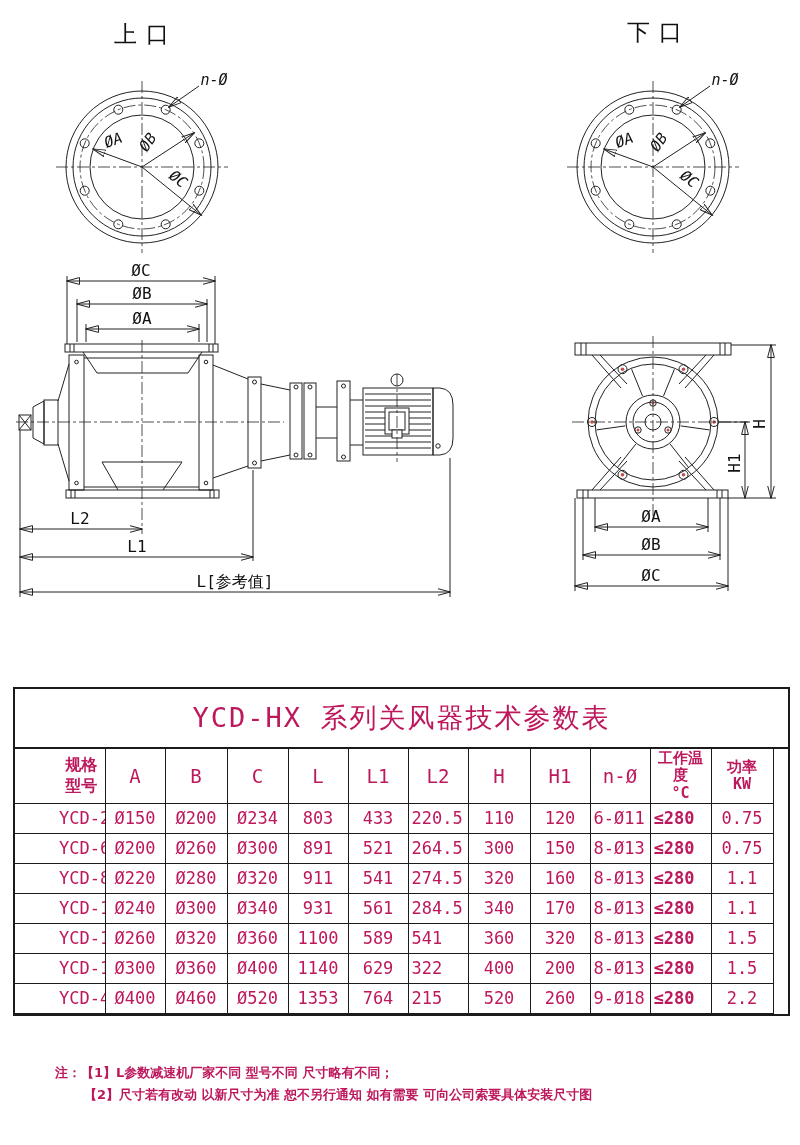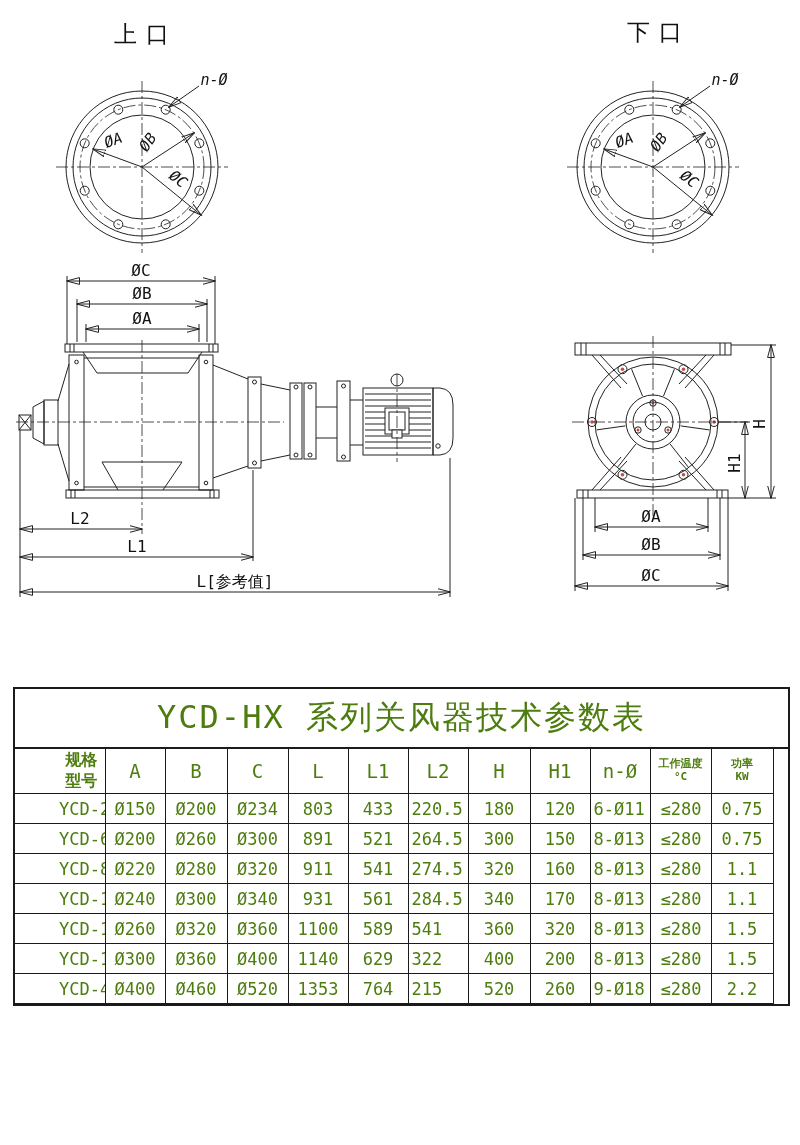--- a/index.html
+++ b/index.html
@@ -1,42 +1,42 @@
 <!DOCTYPE html>
 <html><head>
 <meta charset="utf-8">
 <style>
   html,body{margin:0;padding:0;background:#888;}
   .page{position:relative;width:800px;height:1145px;background:#ffffff;margin:0 auto;overflow:hidden;
-        font-family:"DejaVu Sans Mono","Liberation Sans",sans-serif;color:#4d7c0f;}
+        font-family:"DejaVu Sans Mono","Liberation Sans",sans-serif;color:#be185d;}
   svg.draw{position:absolute;left:0;top:0;}
   svg.draw *{vector-effect:none;}
   svg.draw line,svg.draw circle,svg.draw rect,svg.draw path,svg.draw polyline,svg.draw polygon{
     fill:none;stroke:#222;stroke-width:1;}
   svg.draw .cl{stroke-dasharray:12 3 3 3;stroke-width:0.8;}
   svg.draw .wh{fill:#ffffff;}
   svg.draw .red{fill:#c0504d;stroke:none;}
   svg.draw text{fill:#111;stroke:none;font-family:"DejaVu Sans Mono","Liberation Mono",monospace;}
   svg.draw .dim{font-size:16px;text-anchor:middle;}
   svg.draw .flbl{font-size:15px;font-style:italic;text-anchor:middle;}
   svg.draw .ttl{font-size:23px;letter-spacing:9px;text-anchor:middle;font-family:"DejaVu Sans","Liberation Sans",sans-serif;}
   svg.draw .mix{font-size:16px;text-anchor:middle;font-family:"DejaVu Sans Mono","DejaVu Sans",sans-serif;}
 
   .tblwrap{position:absolute;left:13px;top:687px;width:773px;border:2px solid #1b1b1b;background:#fff;}
   .tbl-title{height:58px;border-bottom:2px solid #1b1b1b;display:flex;align-items:center;justify-content:center;
-             font-size:32px;letter-spacing:2px;font-family:"DejaVu Sans Mono","DejaVu Sans",sans-serif;}
+             font-size:27px;letter-spacing:2px;font-family:"DejaVu Sans Mono","DejaVu Sans",sans-serif;}
   table.spec{border-collapse:collapse;table-layout:fixed;width:758px;}
   table.spec th,table.spec td{border:1.5px solid #1b1b1b;overflow:hidden;white-space:nowrap;
              font-family:"DejaVu Sans Mono","DejaVu Sans",sans-serif;}
   table.spec th{height:32px;font-size:19px;font-weight:normal;text-align:center;white-space:pre-line;}
   table.spec th.hdr-model{font-size:16px;font-weight:bold;}
-  table.spec th.hdr-small{font-size:11px;line-height:1.15;font-weight:bold;}
+  table.spec th.hdr-small{font-size:15px;line-height:1.15;font-weight:bold;}
   table.spec td{height:29px;font-size:17px;text-align:center;padding:0 3px;}
   table.spec td.al{text-align:left;}
-  table.spec td.ar{text-align:center;padding-right:2px;}
+  table.spec td.ar{text-align:left;padding-right:2px;font-weight:bold;}
   table.spec tr:first-child th{border-top:none;}
   table.spec th:first-child,table.spec td:first-child{border-left:none;padding-left:44px;}
 
   .notes{position:absolute;left:55px;top:1062px;font-size:13px;font-weight:bold;line-height:22px;
          font-family:"DejaVu Sans","Liberation Sans",sans-serif;}
   .notes .l2{margin-left:29px;}
 </style>
 </head>
 <body>
 
@@ -304,21 +304,21 @@
         </thead>
         <tbody>
           <tr>
             <td class="al">YCD-2/160</td>
             <td>Ø150</td>
             <td>Ø200</td>
             <td>Ø234</td>
             <td>803</td>
             <td>433</td>
             <td class="al">220.5</td>
-            <td>180</td>
+            <td>110</td>
             <td>120</td>
             <td class="al">6-Ø11</td>
             <td class="ar">≤280</td>
             <td>0.75</td>
           </tr>
           <tr>
             <td class="al">YCD-6/200</td>
             <td>Ø200</td>
             <td>Ø260</td>
             <td>Ø300</td>
@@ -399,15 +399,17 @@
             <td>260</td>
             <td class="al">9-Ø18</td>
             <td class="ar">≤280</td>
             <td>2.2</td>
           </tr>
         </tbody>
       </table>
   </div>
 
   <div class="notes">
+    <div class="l1"><span>注：</span><span>【1】L参数减速机厂家不同 型号不同 尺寸略有不同；</span></div>
+    <div class="l2"><span>【2】尺寸若有改动 以新尺寸为准 恕不另行通知 如有需要 可向公司索要具体安装尺寸图</span></div>
   </div>
 
 </div>
 
 </body></html>

